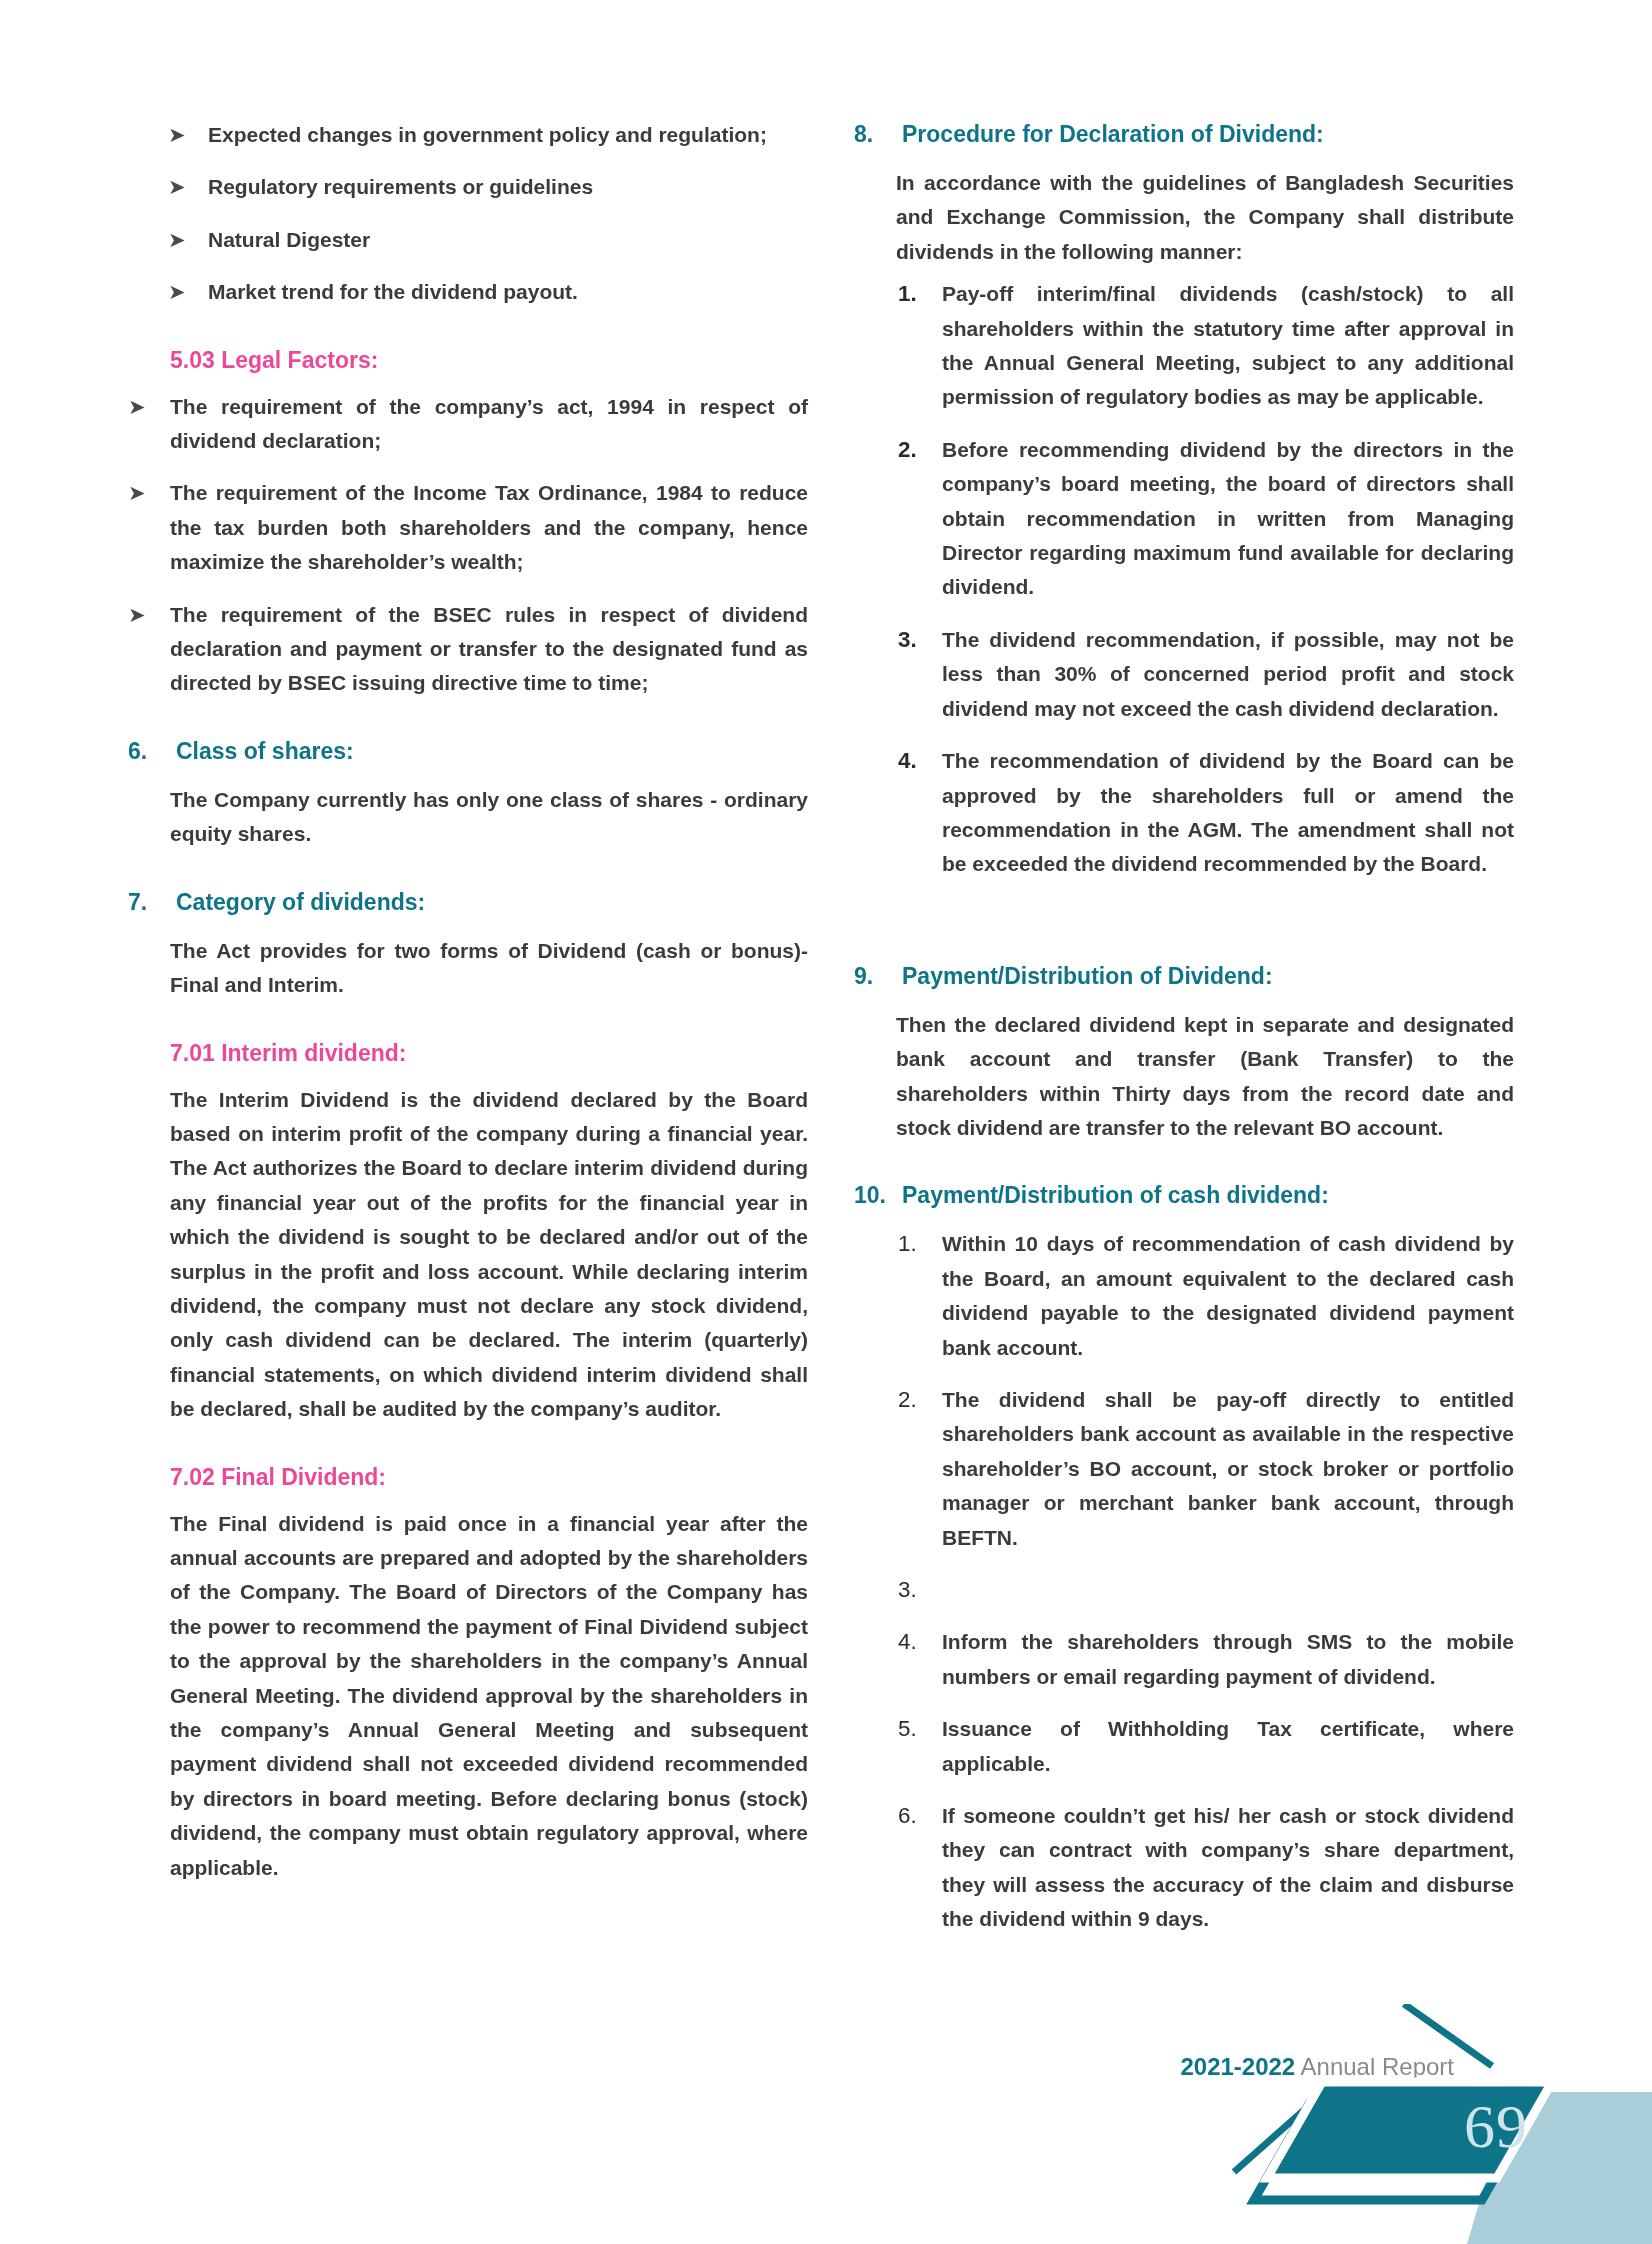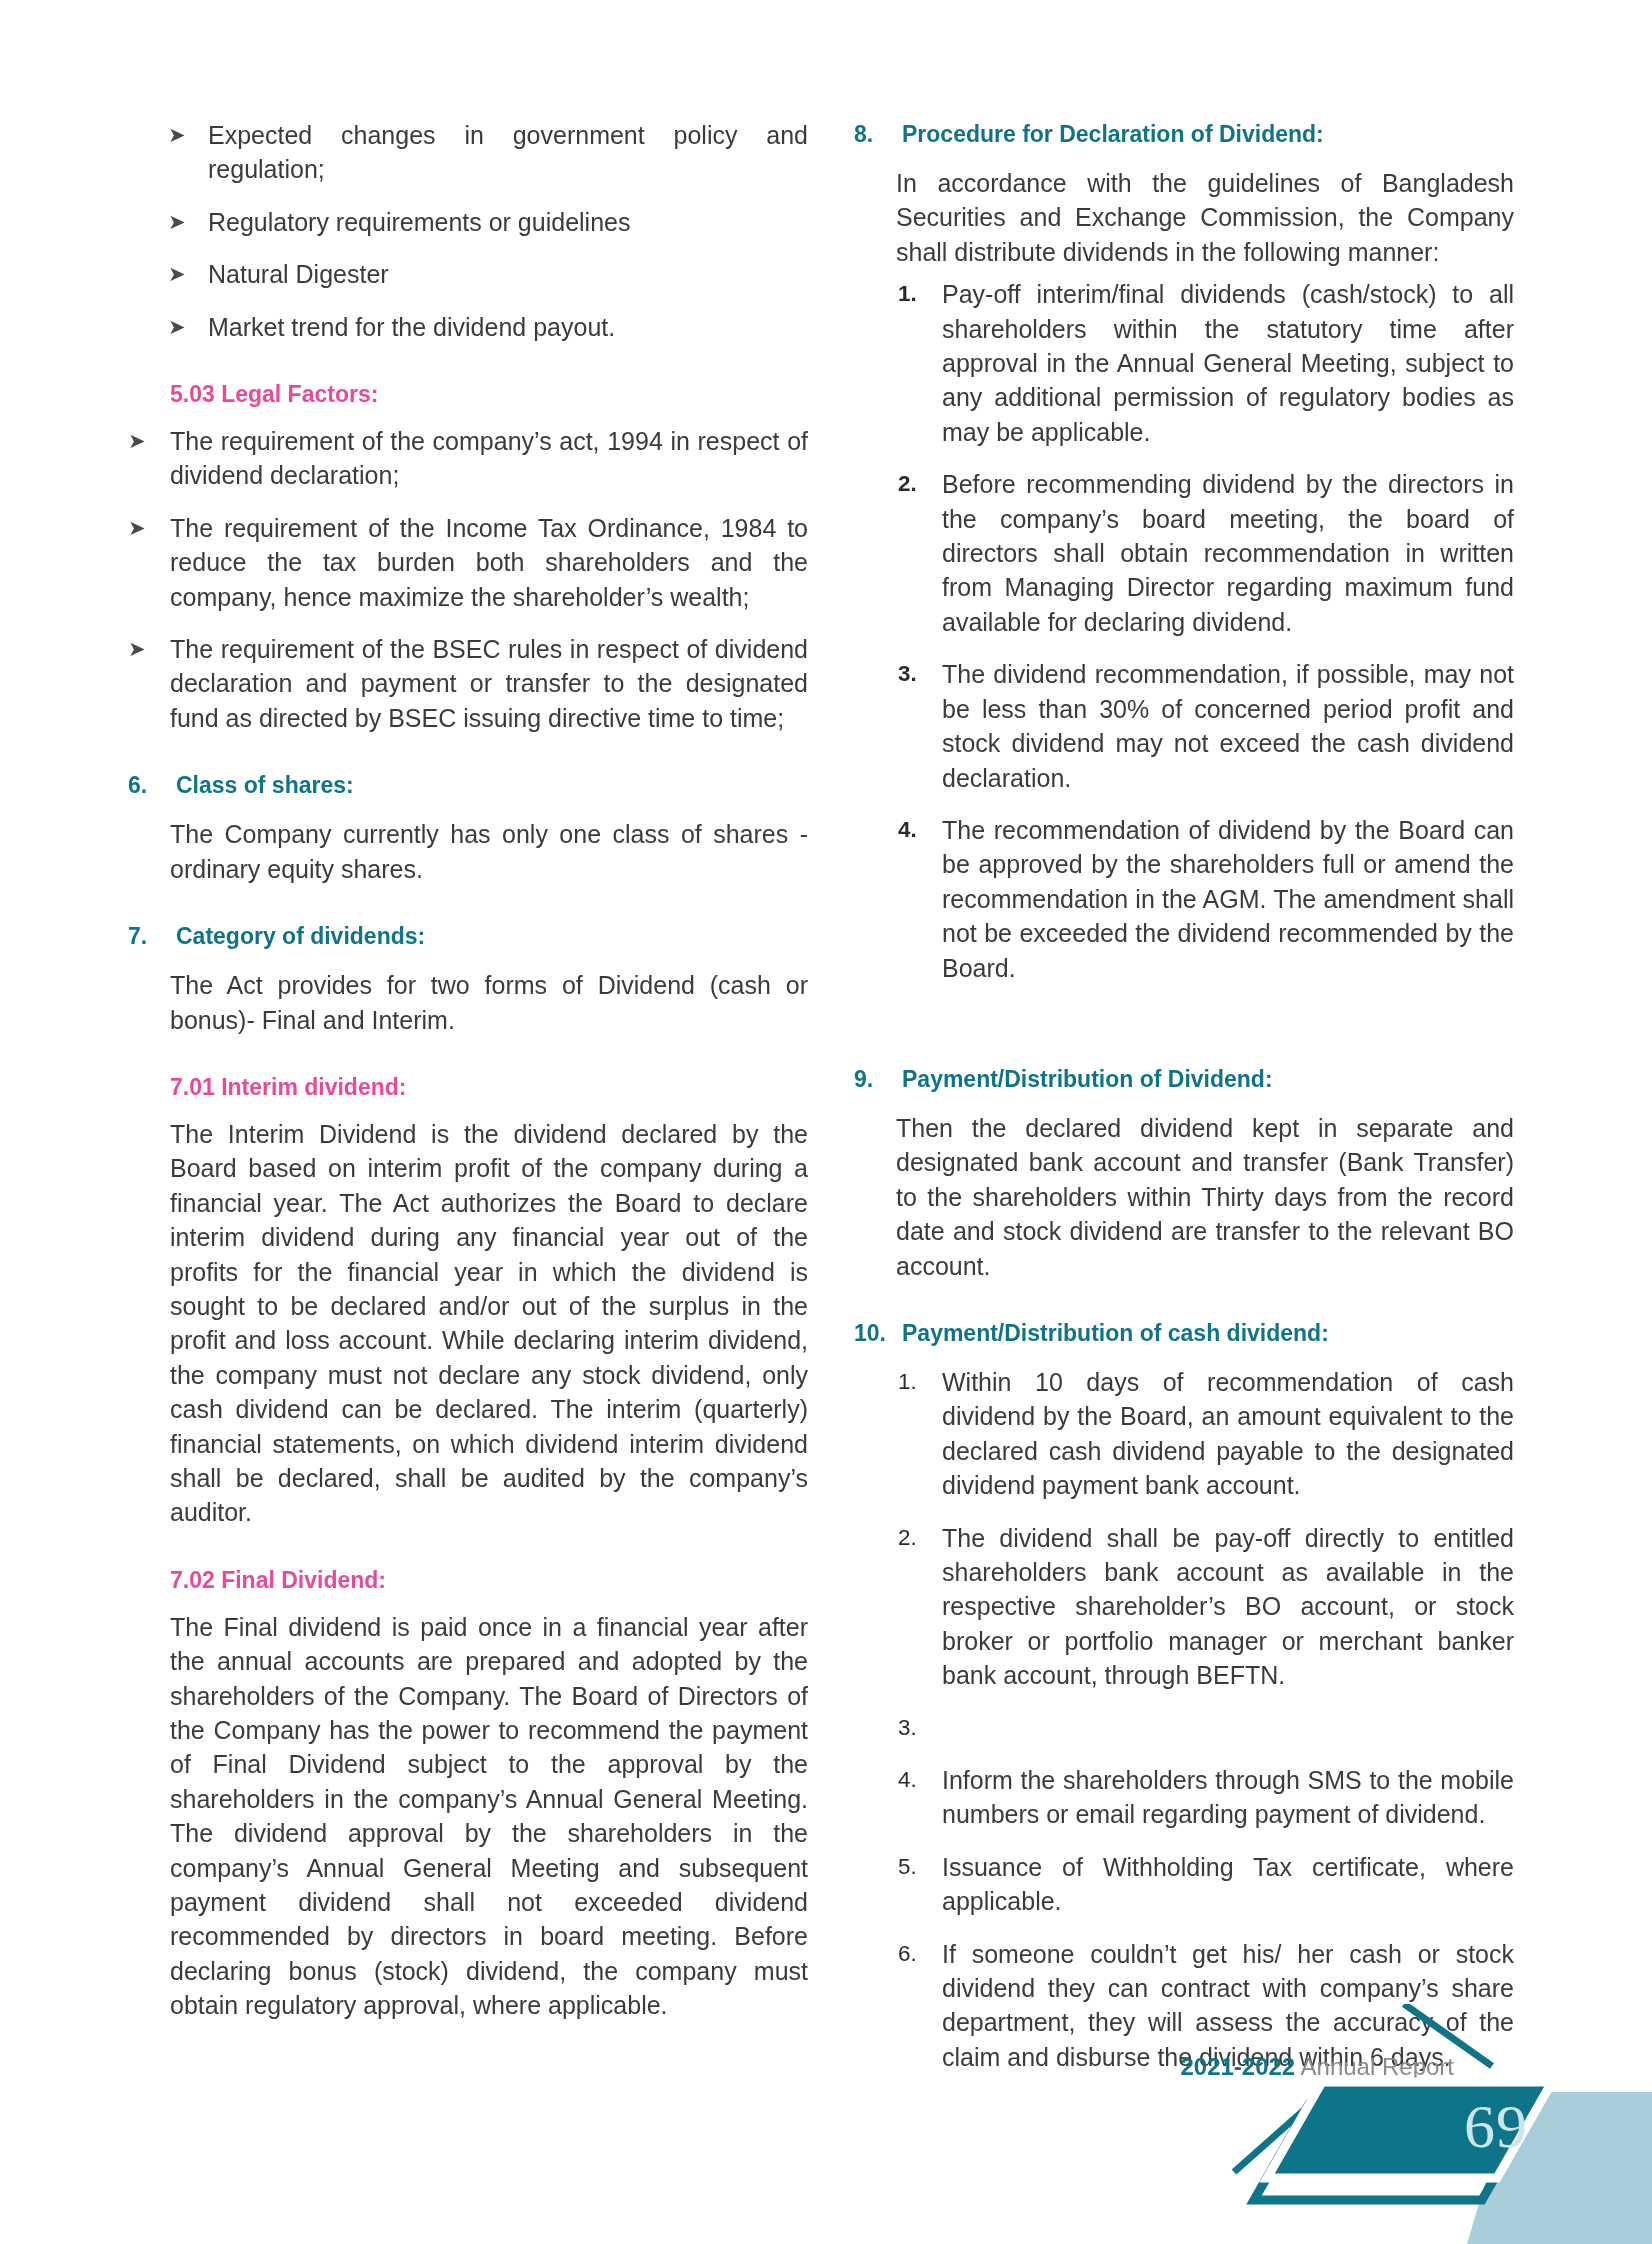--- a/index.html
+++ b/index.html
@@ -32,25 +32,25 @@
   .col {
     width: 680px;
     box-sizing: border-box;
   }
   .col-right {
     width: 660px;
   }
 
   
   .body-text {
-    font-size: 25px;
+    font-size: 21px;
     line-height: 34.4px;
     color: #3b3b3b;
     text-align: justify;
-    font-weight: 400;
+    font-weight: 700;
   }
   .section-head {
     display: flex;
     color: #0e7489;
     font-weight: bold;
     font-size: 23px;
     line-height: 32px;
     margin-top: 34px;
     margin-bottom: 16px;
   }
@@ -292,21 +292,21 @@
         <li>
           <span class="marker">4.</span>
           <span class="txt body-text">Inform the shareholders through SMS to the mobile numbers or email regarding payment of dividend.</span>
         </li>
         <li>
           <span class="marker">5.</span>
           <span class="txt body-text">Issuance of Withholding Tax certificate, where applicable.</span>
         </li>
         <li>
           <span class="marker">6.</span>
-          <span class="txt body-text">If someone couldn’t get his/ her cash or stock dividend they can contract with company’s share department, they will assess the accuracy of the claim and disburse the dividend within 6 days.</span>
+          <span class="txt body-text">If someone couldn’t get his/ her cash or stock dividend they can contract with company’s share department, they will assess the accuracy of the claim and disburse the dividend within 9 days.</span>
         </li>
       </ul>
 
     </div>
   </div>
 
   <div class="footer">
 
     <div class="footer-label">
       <span class="yr">2021-2022</span><span class="rep"> Annual Report</span>

